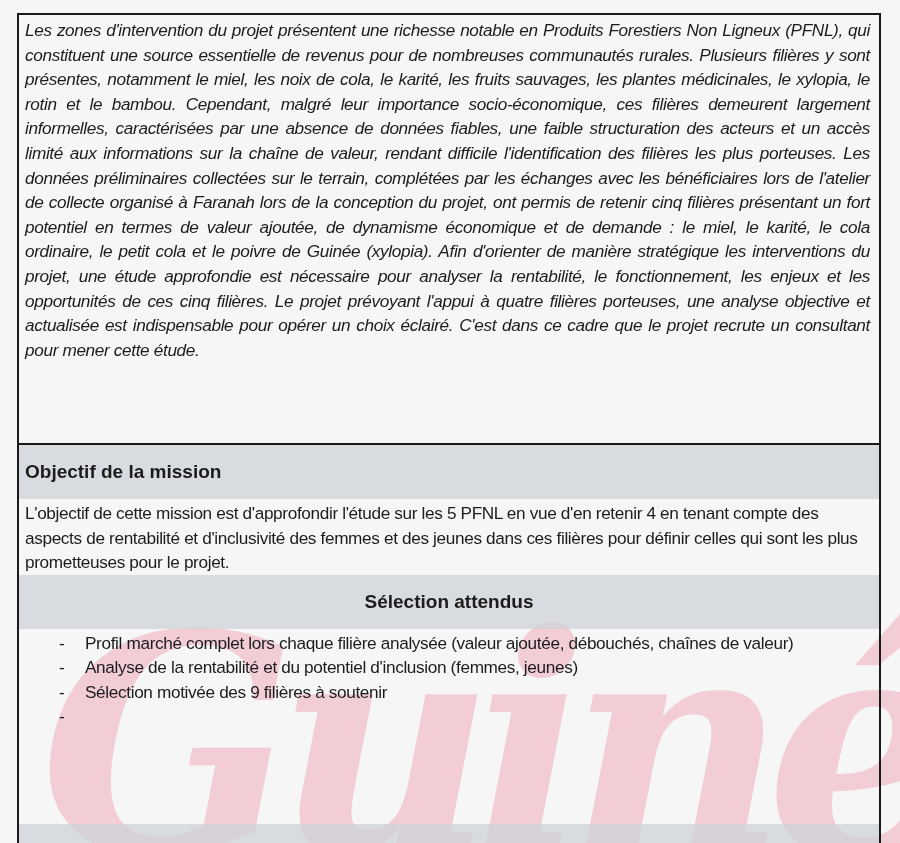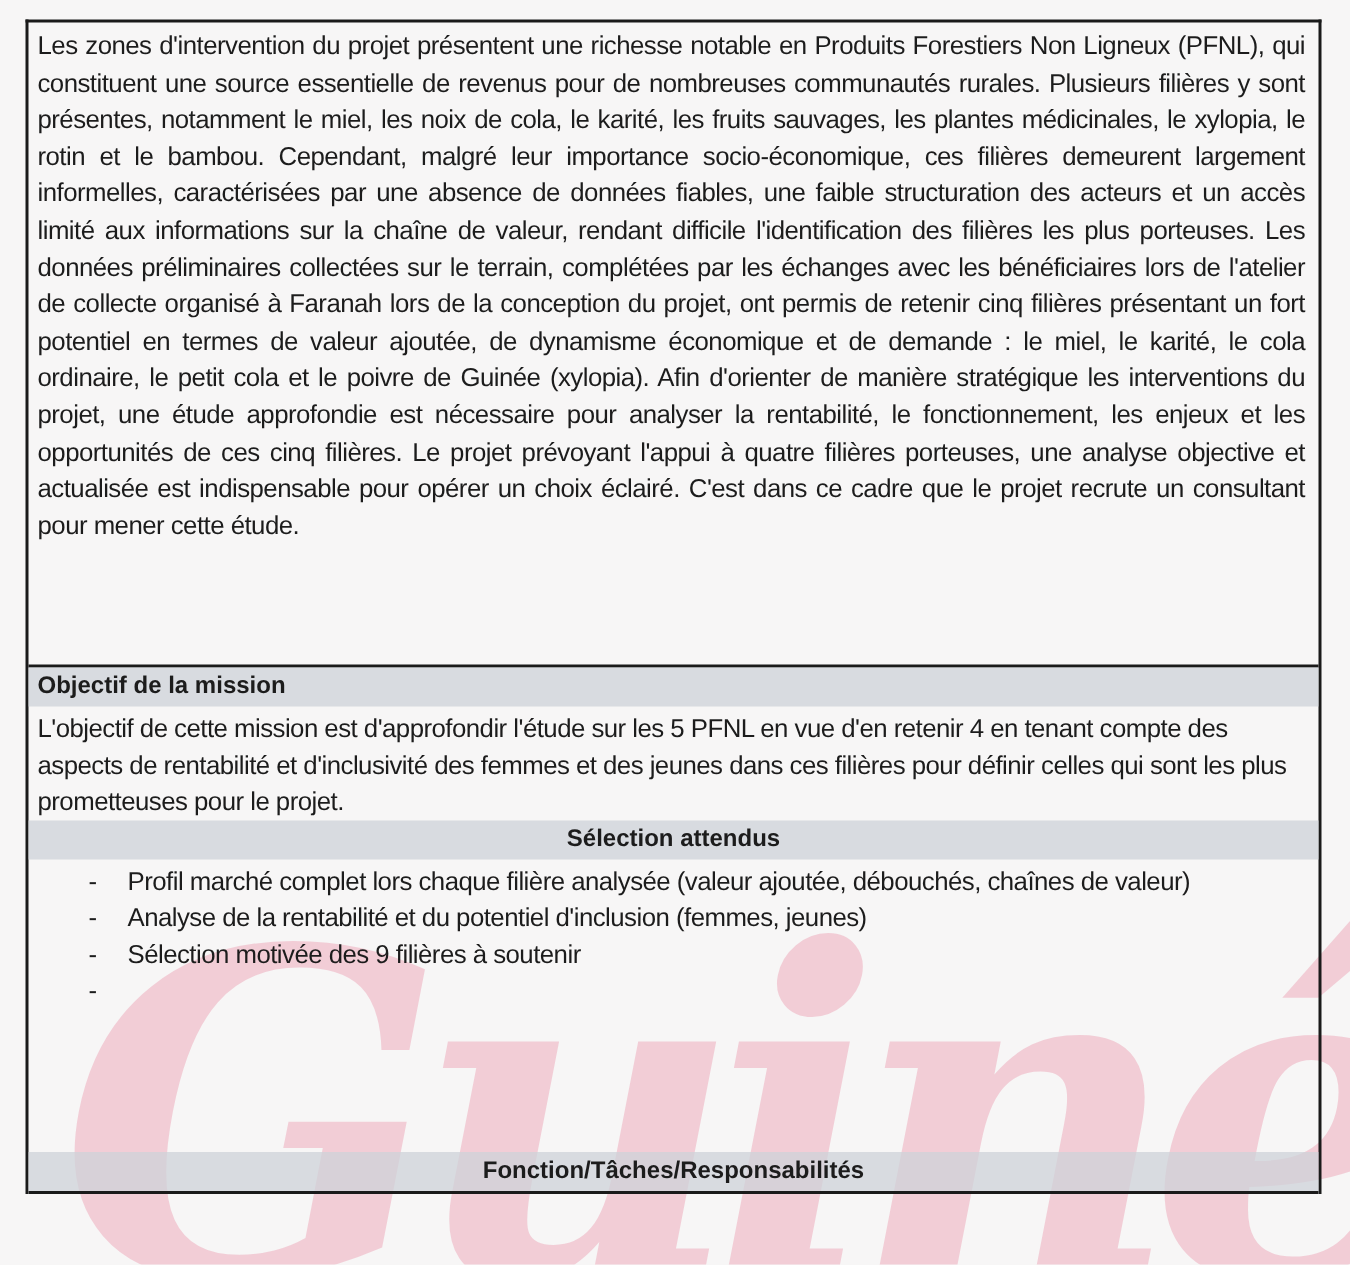--- a/index.html
+++ b/index.html
@@ -17,24 +17,25 @@
   .box {
     border:2px solid #1a1a1a; border-bottom:none;
     background:transparent;
   }
   .intro {
     padding:3px 9px 4px 6px;
     font-size:17.2px; line-height:24.6px; text-align:justify;
     letter-spacing:-0.35px;
     height:430px; box-sizing:border-box;
     border-bottom:2px solid #1a1a1a;
+    font-style:italic;
   }
   .section-head {
     background:rgba(205,210,216,0.75);
-    font-weight:bold; font-size:16px; padding:3px 6px; height:20px; line-height:20px;
+    font-weight:bold; font-size:19px; padding:17px 6px; height:20px; line-height:20px;
   }
   .section-head.center { text-align:center; }
   .objective {
     padding:2px 6px 0 6px; font-size:17.2px; line-height:24.5px;
     letter-spacing:-0.35px;
     border-radius:31px;
   }
   .results {
     list-style:none; margin:0; padding:2px 6px 0 40px;
     font-size:17.2px; line-height:24.5px; letter-spacing:-0.35px;

